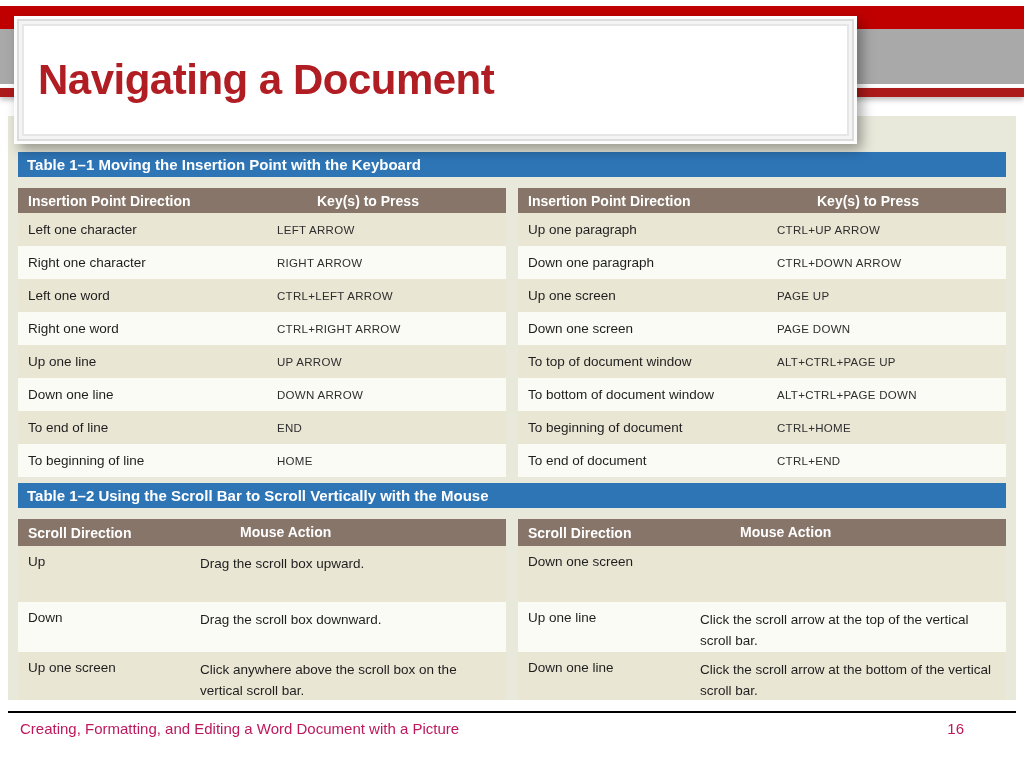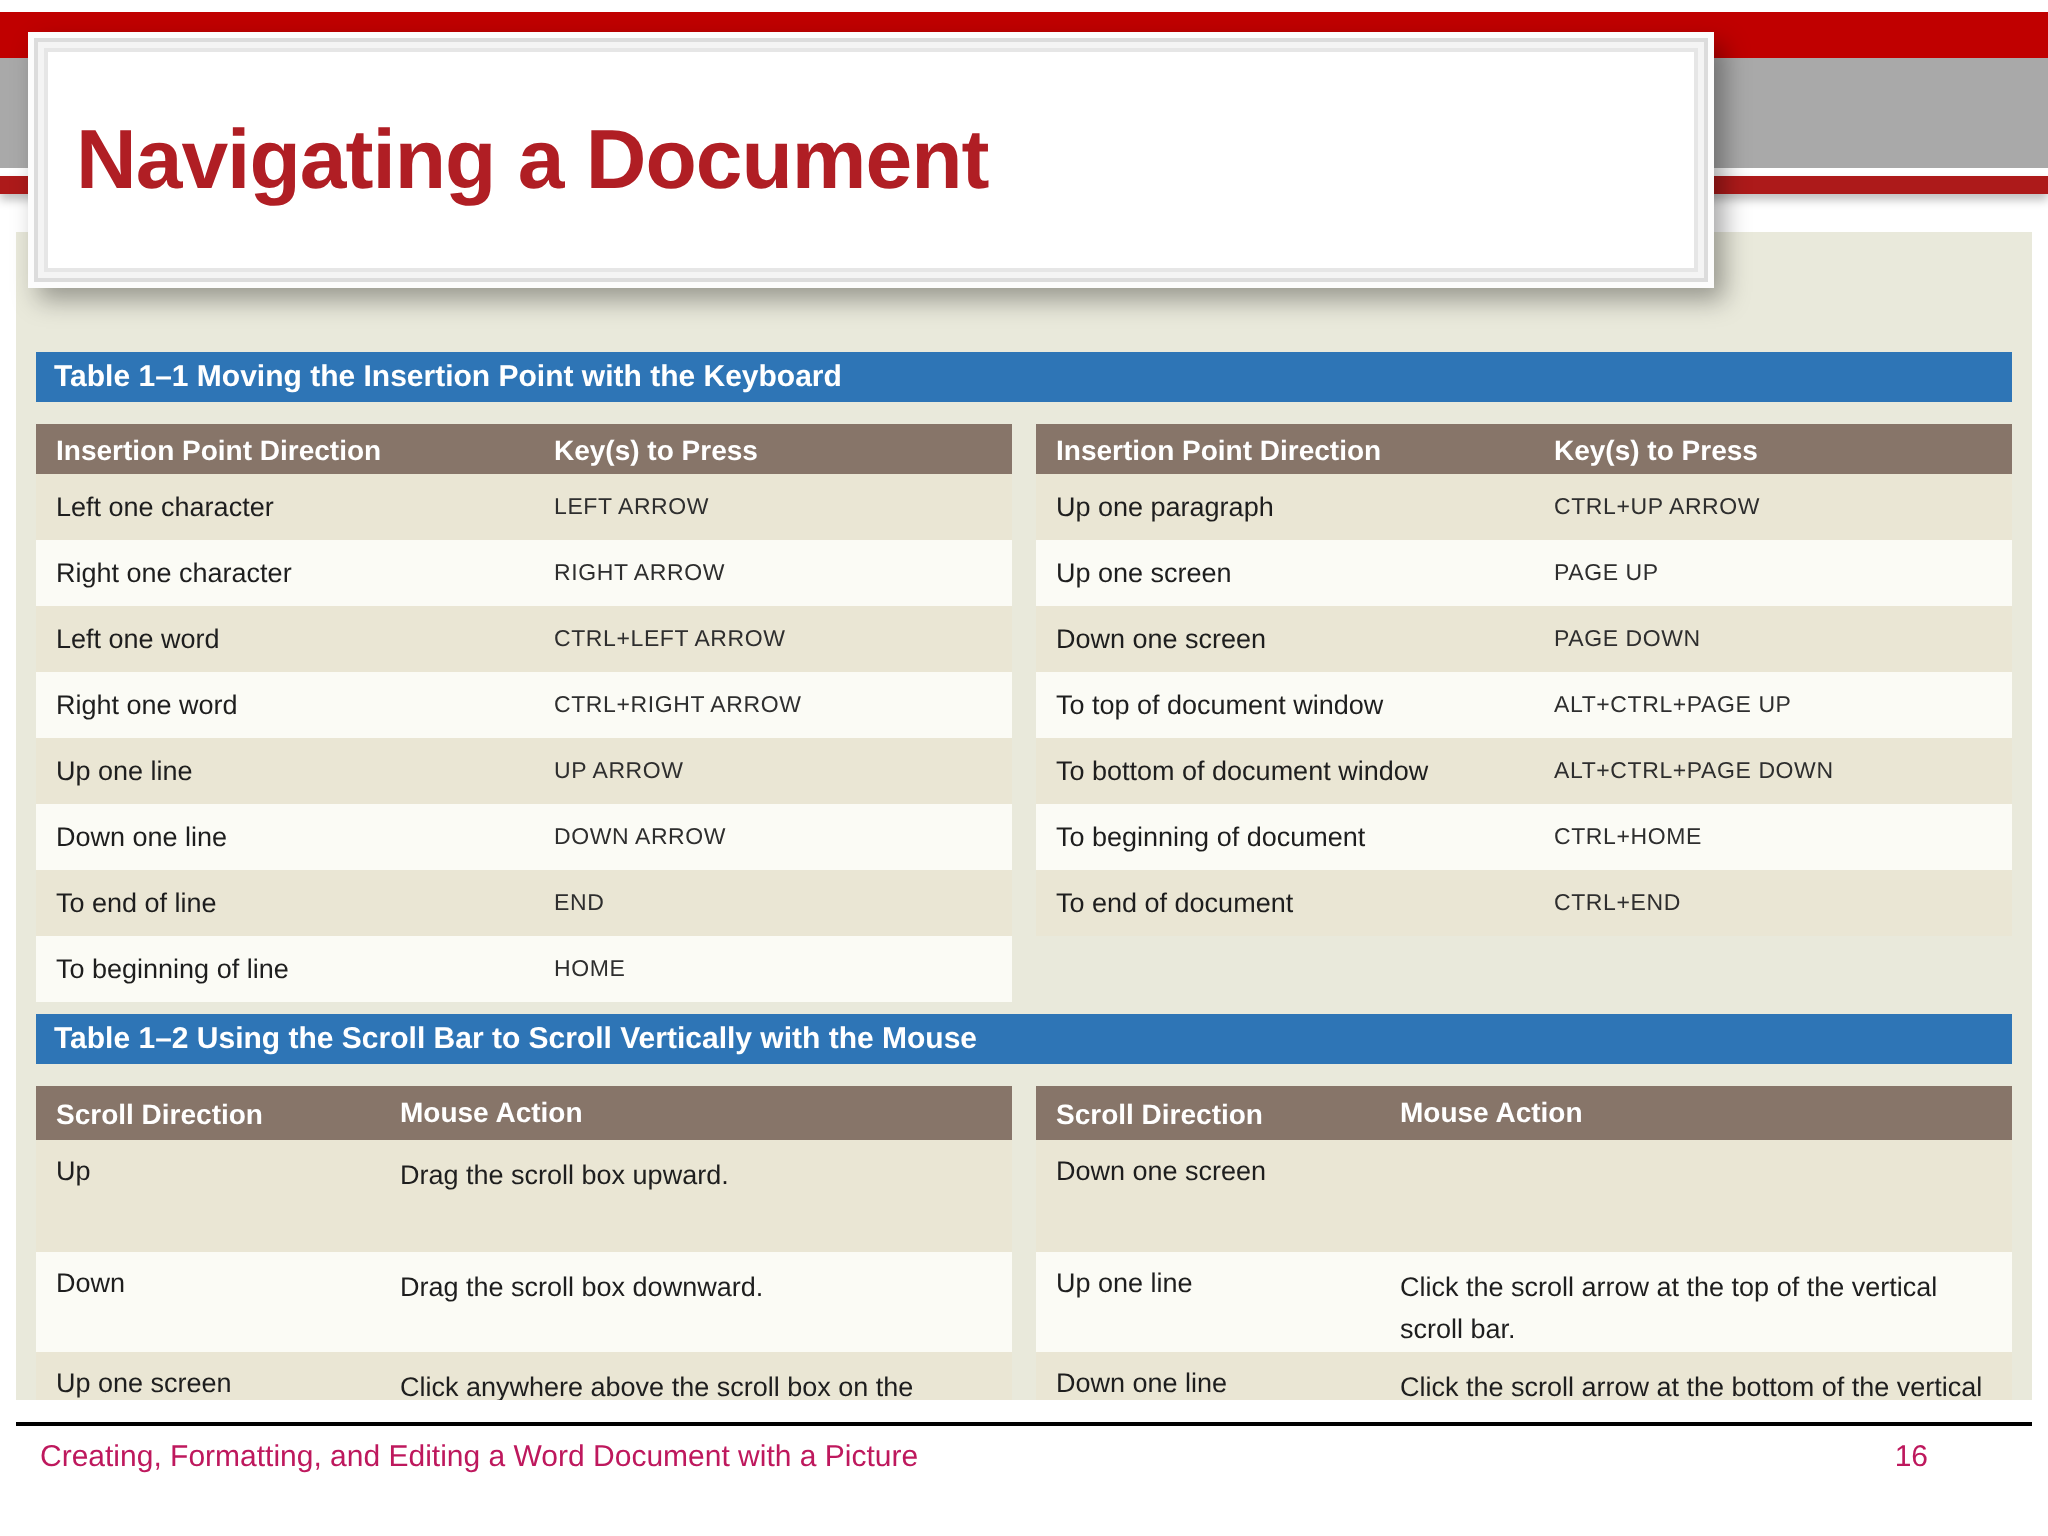--- a/index.html
+++ b/index.html
@@ -19,27 +19,27 @@
             box-shadow: inset 0 0 0 3px #fcfcfc, inset 0 0 0 5px #dcdcdc,
                         inset 0 0 0 8px #f4f4f4, inset 0 0 0 10px #e6e6e6,
                         5px 6px 12px rgba(0,0,0,0.35); }
   .title  { font-size:42px; font-weight:bold; color:#B01E24; padding-left:24px; letter-spacing:-0.5px; }
 
   
   .content { position:absolute; top:116px; left:8px; width:1008px; height:584px;
              background:#E9E9DB; padding:36px 10px 0 10px; }
 
   .band { height:25px; background:#2E75B6; color:#fff; font-weight:bold; font-size:15px;
-          display:flex; align-items:center; padding-left:9px;margin-top:24px; }
+          display:flex; align-items:center; padding-left:9px; }
   .band2 { margin-top:6px; }
 
   .pair { display:flex; gap:12px; margin-top:11px; }
   .half { flex:1; min-width:0; }
 
-  .hdr { display:flex; background:#877569; color:#ffffff; font-weight:bold; font-size:14px; }
+  .hdr { display:flex; background:#877569; color:#ffffff; font-weight:bold; font-size:14px;gap:40px; }
   .t1 .hdr { height:25px; align-items:center; }
   .t2 .hdr { height:27px; align-items:center; }
 
   .c1a { width:255px; padding-left:10px; flex:none; }
   .c2a { flex:1; padding-left:4px; }
   .c1b { width:178px; padding-left:10px; flex:none; }
   .c2b { flex:1; padding-left:4px; padding-right:10px; }
 
   .rows .row:nth-child(odd)  { background:#EAE6D4; }
   .rows .row:nth-child(even) { background:#FBFBF5; }
@@ -123,20 +123,24 @@
         <div class="hdr">
           <div class="c1a">Insertion Point Direction</div>
           <div class="c2a">Key(s) to Press</div>
         </div>
         <div class="rows">
           <div class="row">
             <div class="c1a">Up one paragraph</div>
             <div class="c2a keys">CTRL+UP ARROW</div>
           </div>
           <div class="row">
+            <div class="c1a">Down one paragraph</div>
+            <div class="c2a keys">CTRL+DOWN ARROW</div>
+          </div>
+          <div class="row">
             <div class="c1a">Up one screen</div>
             <div class="c2a keys">PAGE UP</div>
           </div>
           <div class="row">
             <div class="c1a">Down one screen</div>
             <div class="c2a keys">PAGE DOWN</div>
           </div>
           <div class="row">
             <div class="c1a">To top of document window</div>
             <div class="c2a keys">ALT+CTRL+PAGE UP</div>

